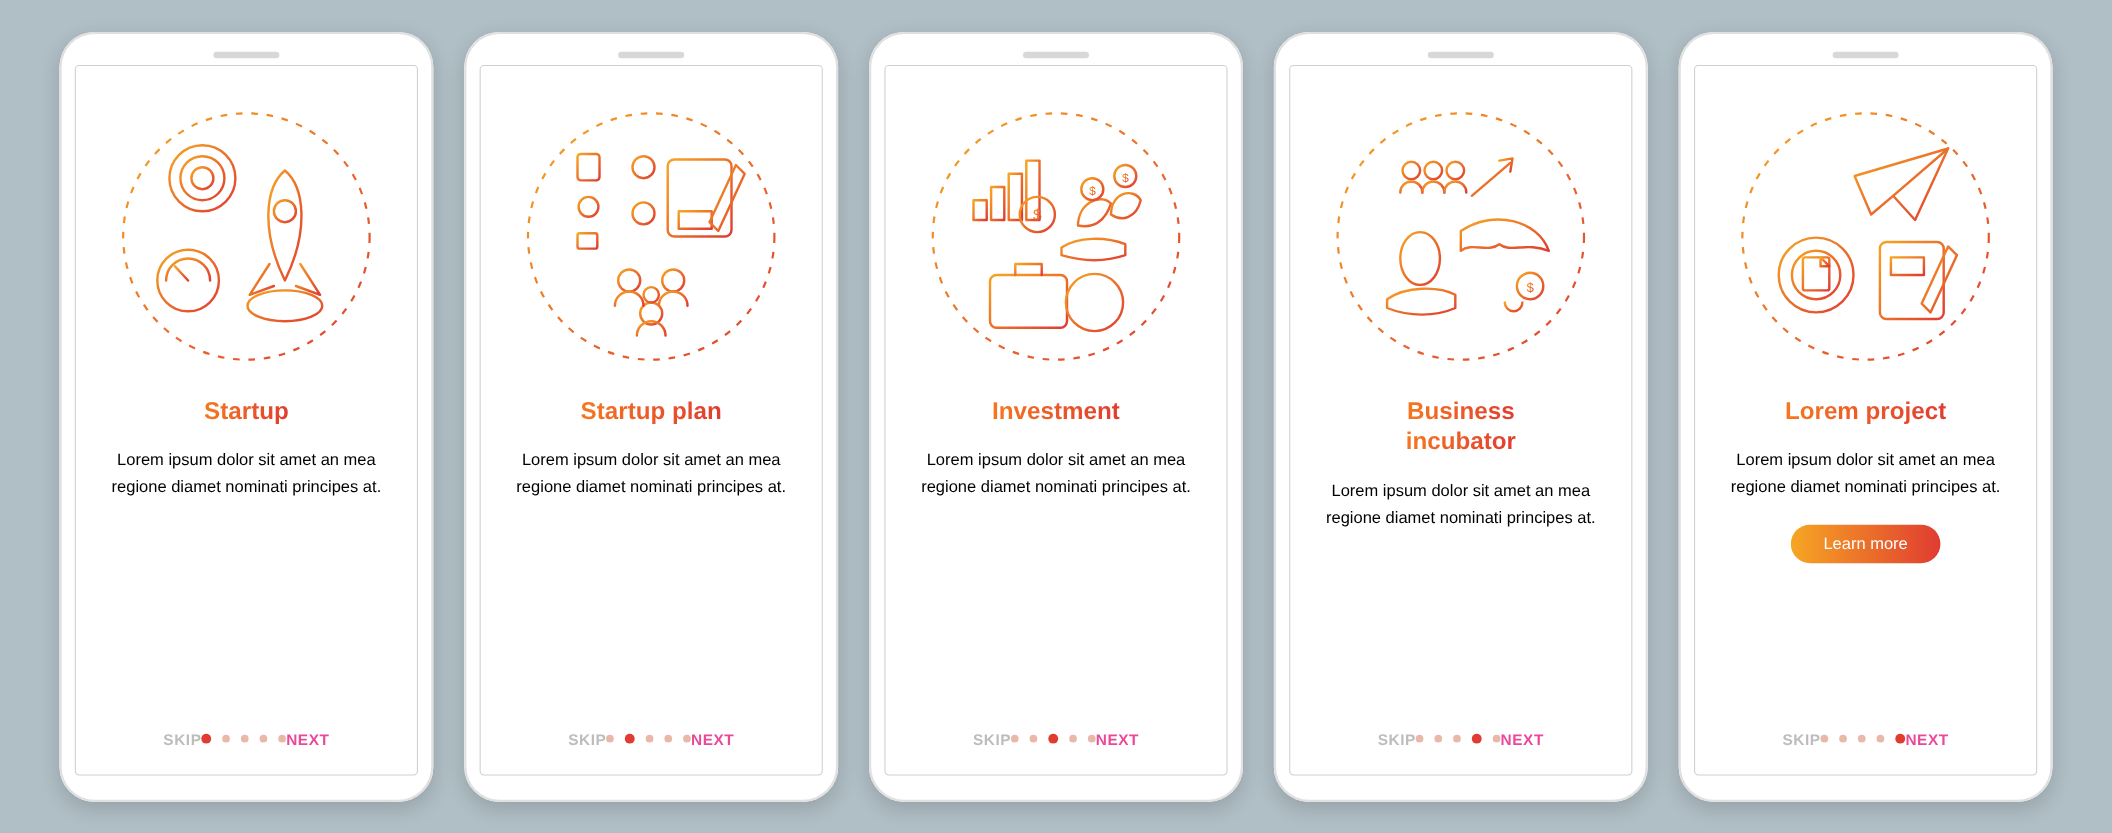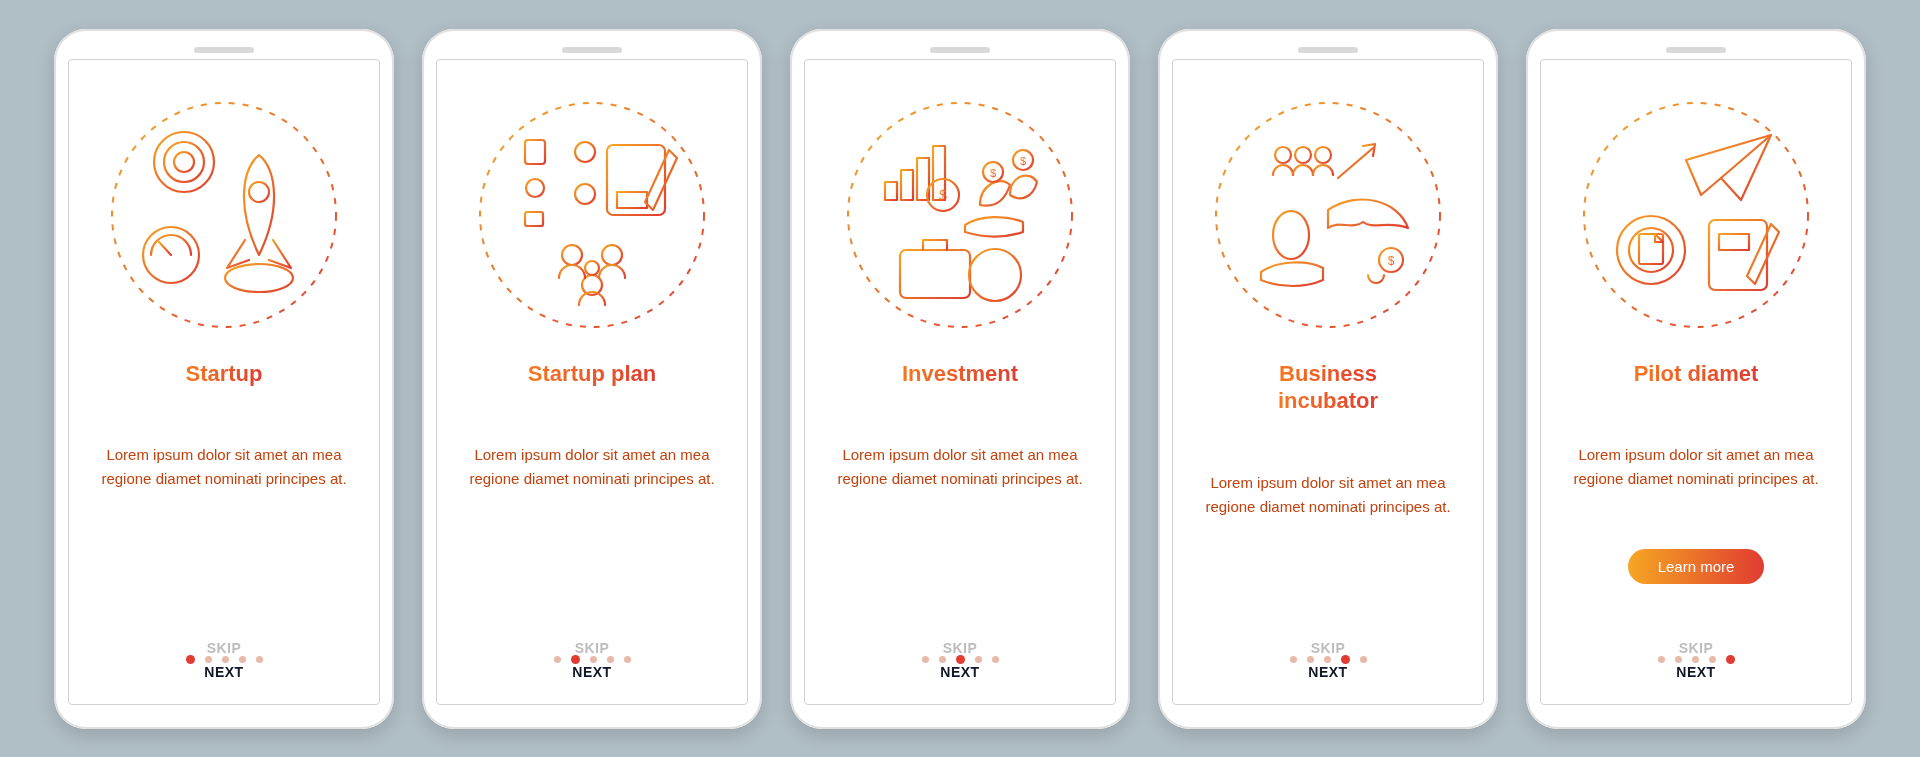--- a/index.html
+++ b/index.html
@@ -34,64 +34,63 @@
     flex-direction: column;
     align-items: center;
     padding: 40px 26px 20px 26px;
     position: relative;
   }
   .illus {
     width: 230px; height: 230px;
     position: relative;
     margin-bottom: 30px;
   }
-  .content-area { flex: 1; display:flex; flex-direction:column; align-items:center; text-align:center; width:100%;gap:36px; }
+  .content-area { flex: 1; display:flex; flex-direction:column; align-items:center; text-align:center; width:100%; }
   .title {
     font-size: 22px;
     font-weight: 600;
     background: linear-gradient(90deg,#f6781f,#e03c31);
     -webkit-background-clip: text;
     background-clip: text;
     color: transparent;
     margin-bottom: 20px;
     line-height: 1.25;
   }
   .desc {
     font-size: 15px;
     line-height: 1.6;
-    color: #c2410c;
+    color: #000000;
     max-width: 260px;
   }
   .cta {
     margin-top: 22px;
     padding: 9px 30px;
     border-radius: 22px;
     background: linear-gradient(90deg,#f6a623,#e03c31);
     color: #fff;
     font-size: 15px;
     font-weight: 400;
     border: none;
     cursor: pointer;
   }
   .footer {
     display: flex;
     align-items: center;
     justify-content: center;
     width: 100%;
     padding: 0 6px 4px 6px;
-    flex-direction: column;
   }
   .skip, .next {
     font-size: 14px;
     font-weight: 600;
     letter-spacing: 0.5px;
     cursor: pointer;
   }
   .skip { color: #bdbdbd; }
-  .next { color: #0f172a; }
+  .next { color: #ec4899; }
   .dots { display:flex; gap:10px; }
   .dot {
     width: 7px; height: 7px; border-radius:50%;
     background: #e8b9a8;
   }
   .dot.active {
     width: 9px; height: 9px;
     background: #e03c31;
     margin-top: -1px;
   }
@@ -324,21 +323,21 @@
           <rect x="128" y="120" width="58" height="70" rx="6"></rect>
           <rect x="138" y="134" width="30" height="16"></rect>
           <line x1="138" y1="158" x2="178" y2="158"></line>
             <line x1="138" y1="168" x2="178" y2="168"></line>
             <line x1="138" y1="178" x2="178" y2="178"></line>
           <path d="M190 124 L198 132 L174 184 L166 176 Z"></path>
         </g>
       </svg>
     </div>
     <div class="content-area">
-      <div class="title">Pilot diamet</div>
+      <div class="title">Lorem project</div>
       <div class="desc">Lorem ipsum dolor sit amet an mea regione diamet nominati principes at.</div>
       <button class="cta">Learn more</button>
     </div>
     <div class="footer">
       <span class="skip">SKIP</span>
       <div class="dots">
         <span class="dot"></span>
         <span class="dot"></span>
         <span class="dot"></span>
         <span class="dot"></span>

